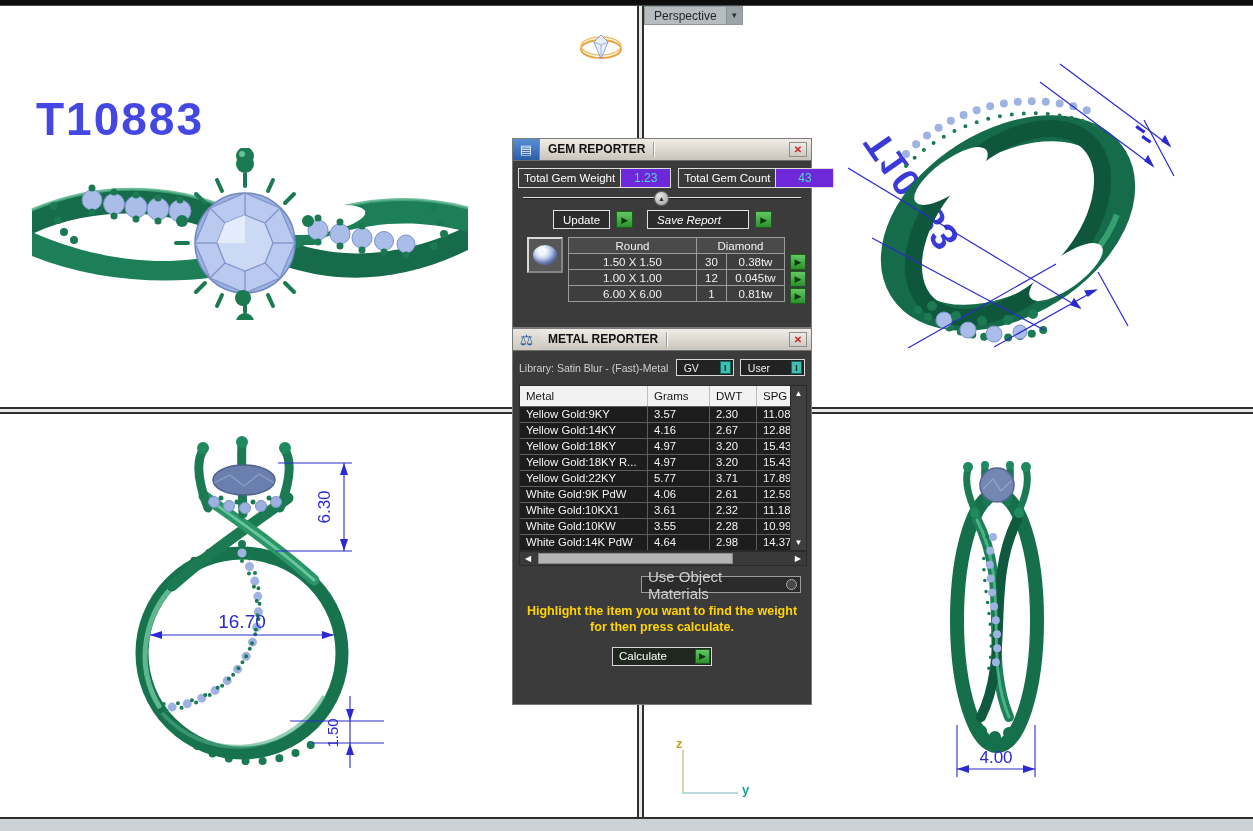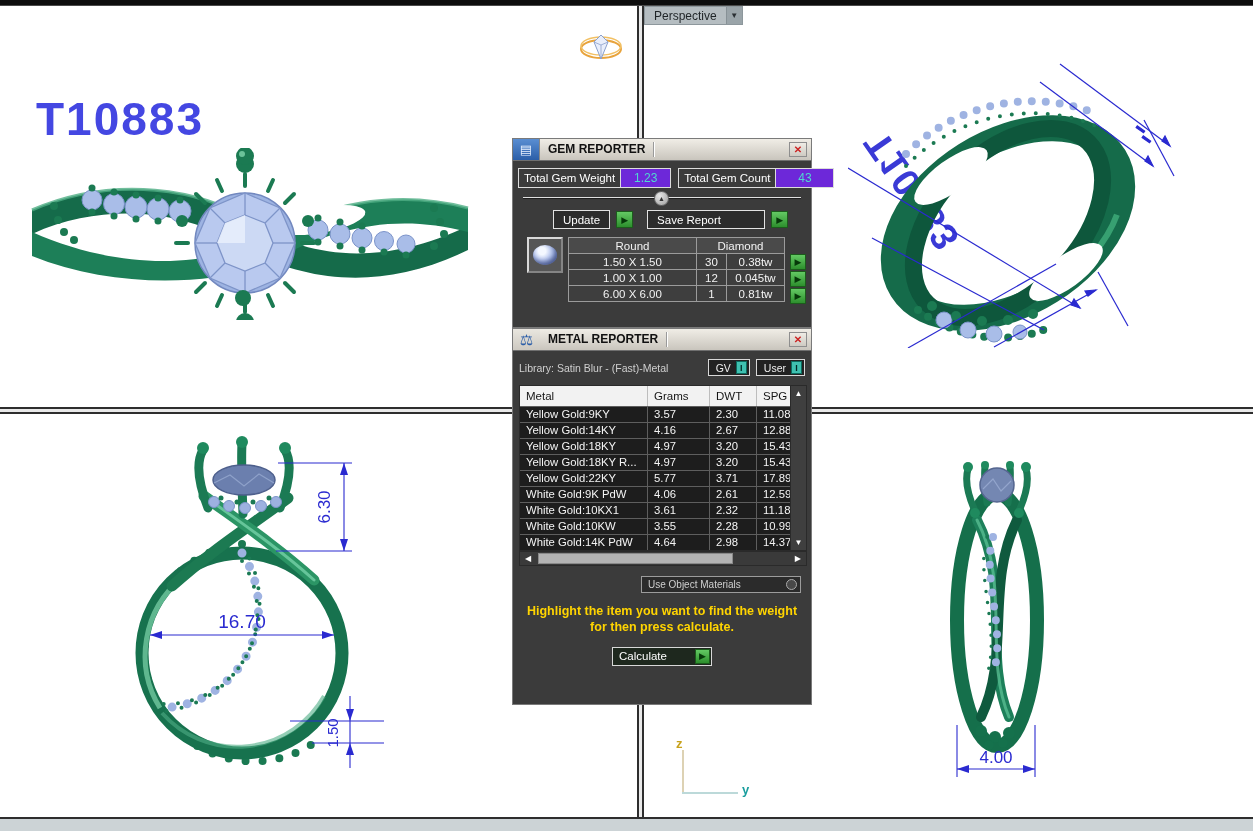--- a/index.html
+++ b/index.html
@@ -50,56 +50,56 @@
   .tot-pair{display:flex;align-items:center;border:1px solid #dcdcdc;}
   .tot-lbl{font-size:11.5px;color:#fff;padding:2px 5px;white-space:nowrap;}
   .tot-val{background:#6d28d9;border-left:1px solid #dcdcdc;color:var(--cyan);font-size:12px;text-align:center;padding:2px 0;}
   .w52{width:50px;} .w64{width:58px;}
   .slider-row{position:relative;height:15px;margin:3px 10px 0 10px;}
   .slider-line{position:absolute;left:0;right:0;top:6px;border-top:1px solid #e0e0e0;border-bottom:1px solid #1e1e1e;}
   .slider-knob{position:absolute;left:50%;top:0;width:15px;height:15px;margin-left:-8px;border-radius:50%;background:radial-gradient(circle at 35% 30%,#e8e8e8,#9c9c9c);border:1px solid #6a6a6a;color:#333;font-size:7px;text-align:center;line-height:14px;cursor:pointer;}
   .gr-btnrow{display:flex;align-items:center;gap:6px;margin:4px 6px 0 40px;}
   .btn3d{background:#2c2c2c;border:1px solid #e2e2e2;color:#fff;font-size:11.5px;height:19px;display:flex;align-items:center;padding:0 9px;cursor:pointer;}
   .gobtn{width:17px;height:17px;background:linear-gradient(var(--greenbtn-top),var(--greenbtn-bot));border:1px solid #1c5c1c;color:#073;color:#063909;font-size:9px;display:flex;align-items:center;justify-content:center;cursor:pointer;}
-  .wide{width:118px;justify-content:flex-start;}
+  .wide{width:102px;justify-content:flex-start;font-style:italic;}
   .gem-table-wrap{display:flex;align-items:flex-start;gap:5px;margin:8px 0 0 14px;}
   .gem-icon-cell{width:36px;height:36px;background:#565656;border:2px outset #d9d9d9;display:flex;align-items:center;justify-content:center;}
   .gem-ball{width:24px;height:20px;border-radius:50%;background:radial-gradient(circle at 38% 30%,#f4f8ff 18%,#b9c8ef 45%,#7e95d4 80%,#5a6fae);box-shadow:inset -2px -3px 4px rgba(30,40,90,.55);}
   .gtable{border-collapse:collapse;}
   .gtable td{border:1px solid #9b9b9b;font-size:11.5px;color:#f2f2f2;text-align:center;height:16px;background:#3e3e3e;}
   .gtable tr.ghead td{background:#4a4a4a;}
   .g-size{width:128px;} .g-count{width:30px;} .g-wt{width:58px;}
   .gem-gocol{display:flex;flex-direction:column;gap:1px;margin-top:17px;}
   .gem-gocol .gobtn{width:16px;height:16px;}
 
   
   #mw-panel{top:328px;height:377px;}
   .lib-row{display:flex;align-items:center;margin:8px 6px 0 6px;}
   .lib-lbl{font-size:10.5px;color:#cfcfcf;flex:1;}
-  .toggle-btn{display:flex;align-items:center;gap:5px;border:1px solid #d8d8d8;background:#222;padding:1px 2px 1px 7px;margin-left:6px;font-size:10.5px;color:#eee;cursor:pointer;}
+  .toggle-btn{display:flex;align-items:center;gap:21px;border:1px solid #d8d8d8;background:#222;padding:1px 2px 1px 7px;margin-left:6px;font-size:10.5px;color:#eee;cursor:pointer;}
   .toggle-i{width:11px;height:13px;background:#3fc0b0;border:1px solid #0c6b5e;color:#012a26;font-size:9px;font-weight:bold;text-align:center;line-height:12px;}
   .mw-table{position:relative;margin:9px 0 0 6px;width:288px;border:1px solid #2a2a2a;}
   .mw-head{display:flex;background:#f2f2f2;color:#151515;height:20px;align-items:center;font-size:11.5px;}
   .mw-body{overflow:hidden;}
   .mw-row{display:flex;background:var(--row-bg);border-top:1px solid #5e5e5e;height:16px;align-items:center;font-size:11.3px;color:#f4f4f4;}
   .mc{padding-left:6px;white-space:nowrap;overflow:hidden;}
   .c0{width:128px;border-right:1px solid #5e5e5e;height:100%;line-height:15px;}
   .c1{width:62px;border-right:1px solid #5e5e5e;height:100%;line-height:15px;}
   .c2{width:47px;border-right:1px solid #5e5e5e;height:100%;line-height:15px;}
   .c3{width:34px;height:100%;line-height:15px;}
   .mw-head .c0,.mw-head .c1,.mw-head .c2,.mw-head .c3{border-right:1px solid #bdbdbd;line-height:20px;height:20px;}
   .vsb{position:absolute;right:0;top:0;bottom:0;width:16px;background:#3f3f3f;border-left:1px solid #2a2a2a;display:flex;flex-direction:column;justify-content:space-between;align-items:center;}
   .sb-arrow{color:#fff;font-size:8px;padding:3px 0;cursor:pointer;}
   .hsb{display:flex;align-items:center;margin:0 0 0 6px;width:288px;height:15px;background:#3a3a3a;border:1px solid #2a2a2a;}
   .hsb .sb-arrow{padding:0 5px;}
   .hsb-thumb{height:11px;width:195px;background:#b4b4b4;border:1px solid #8a8a8a;margin-left:2px;cursor:pointer;}
   .hsb-spacer{flex:1;}
   .uom-row{display:flex;justify-content:flex-end;margin:10px 10px 0 0;}
   .uom{display:flex;align-items:center;width:160px;height:17px;background:#2b2b2b;border:1px solid #9c9c9c;cursor:pointer;}
-  .uom-lbl{flex:1;font-size:10px;color:#cfcfcf;padding-left:6px;}
+  .uom-lbl{flex:1;font-size:15px;color:#cfcfcf;padding-left:6px;}
   .uom-circle{width:11px;height:11px;border-radius:50%;border:1px solid #aaa;background:#484848;margin-right:3px;}
   .instr{margin-top:10px;text-align:center;color:var(--yellow);font-weight:bold;font-size:12.5px;line-height:1.3;}
   .calc-row{display:flex;justify-content:center;margin-top:11px;}
   .calc-btn{display:flex;align-items:center;border:1px solid #d8d8d8;background:#1e281e;height:19px;width:100px;cursor:pointer;}
   .calc-lbl{flex:1;font-size:11.5px;color:#fff;padding-left:6px;}
   .calc-btn .gobtn{width:15px;height:15px;margin-right:1px;}
 
   
   .axis{position:absolute;left:668px;top:740px;width:90px;height:62px;z-index:2;}
   .axis .zline{position:absolute;left:14px;top:10px;width:2px;height:44px;background:#ddd2b4;}

